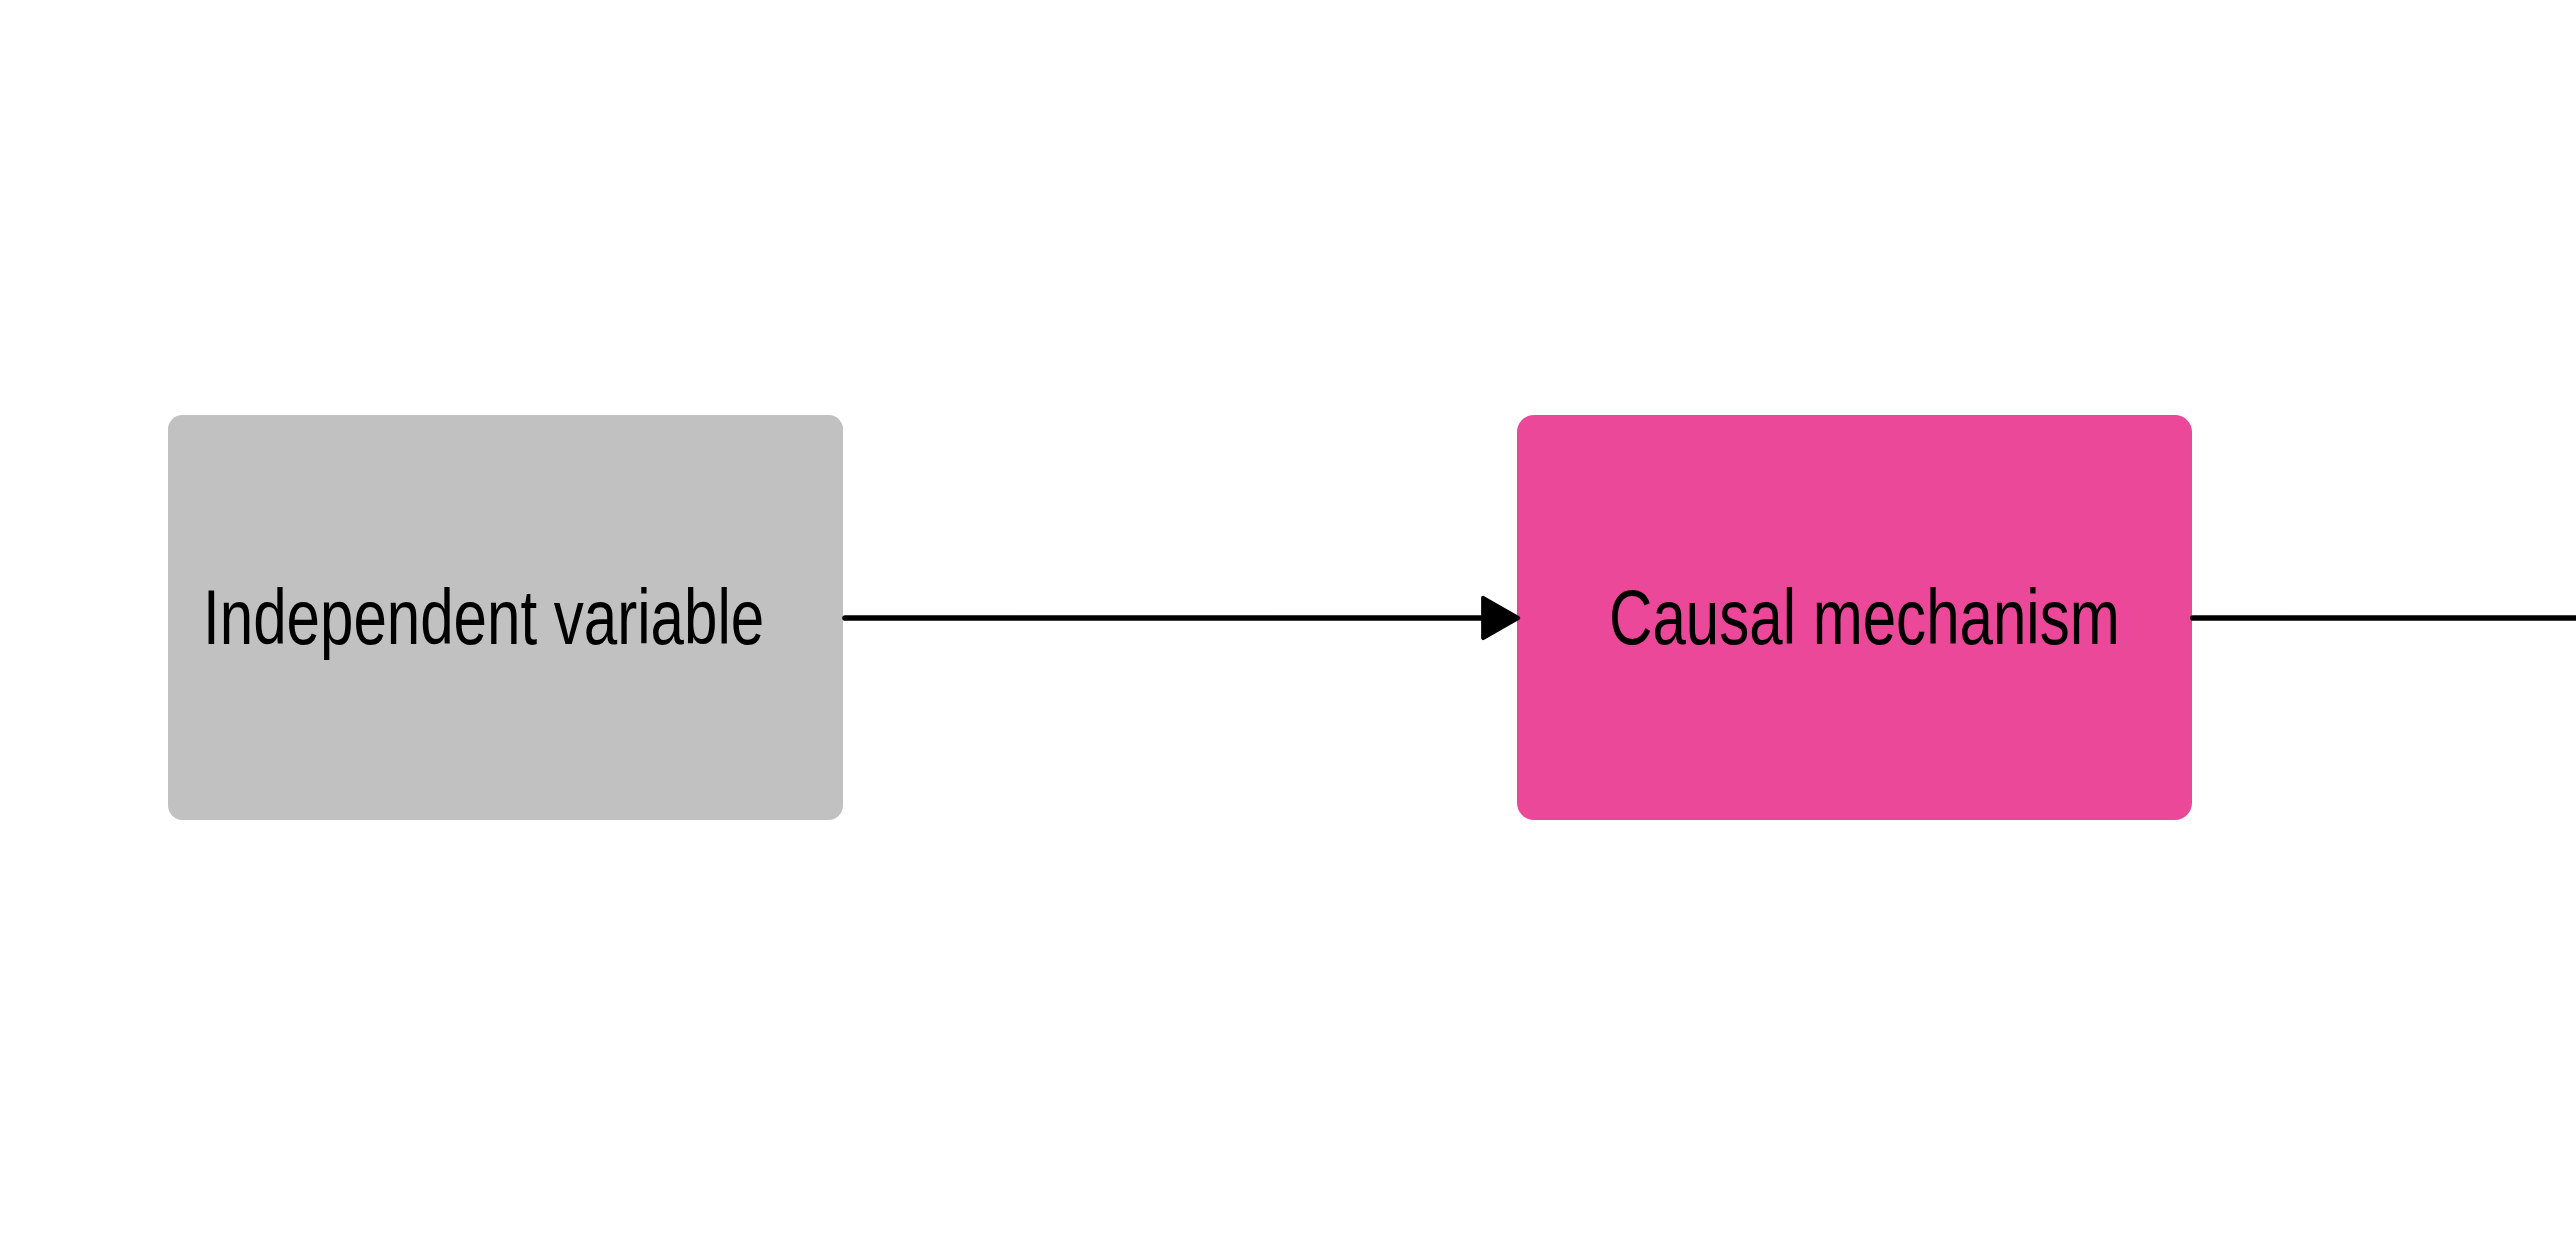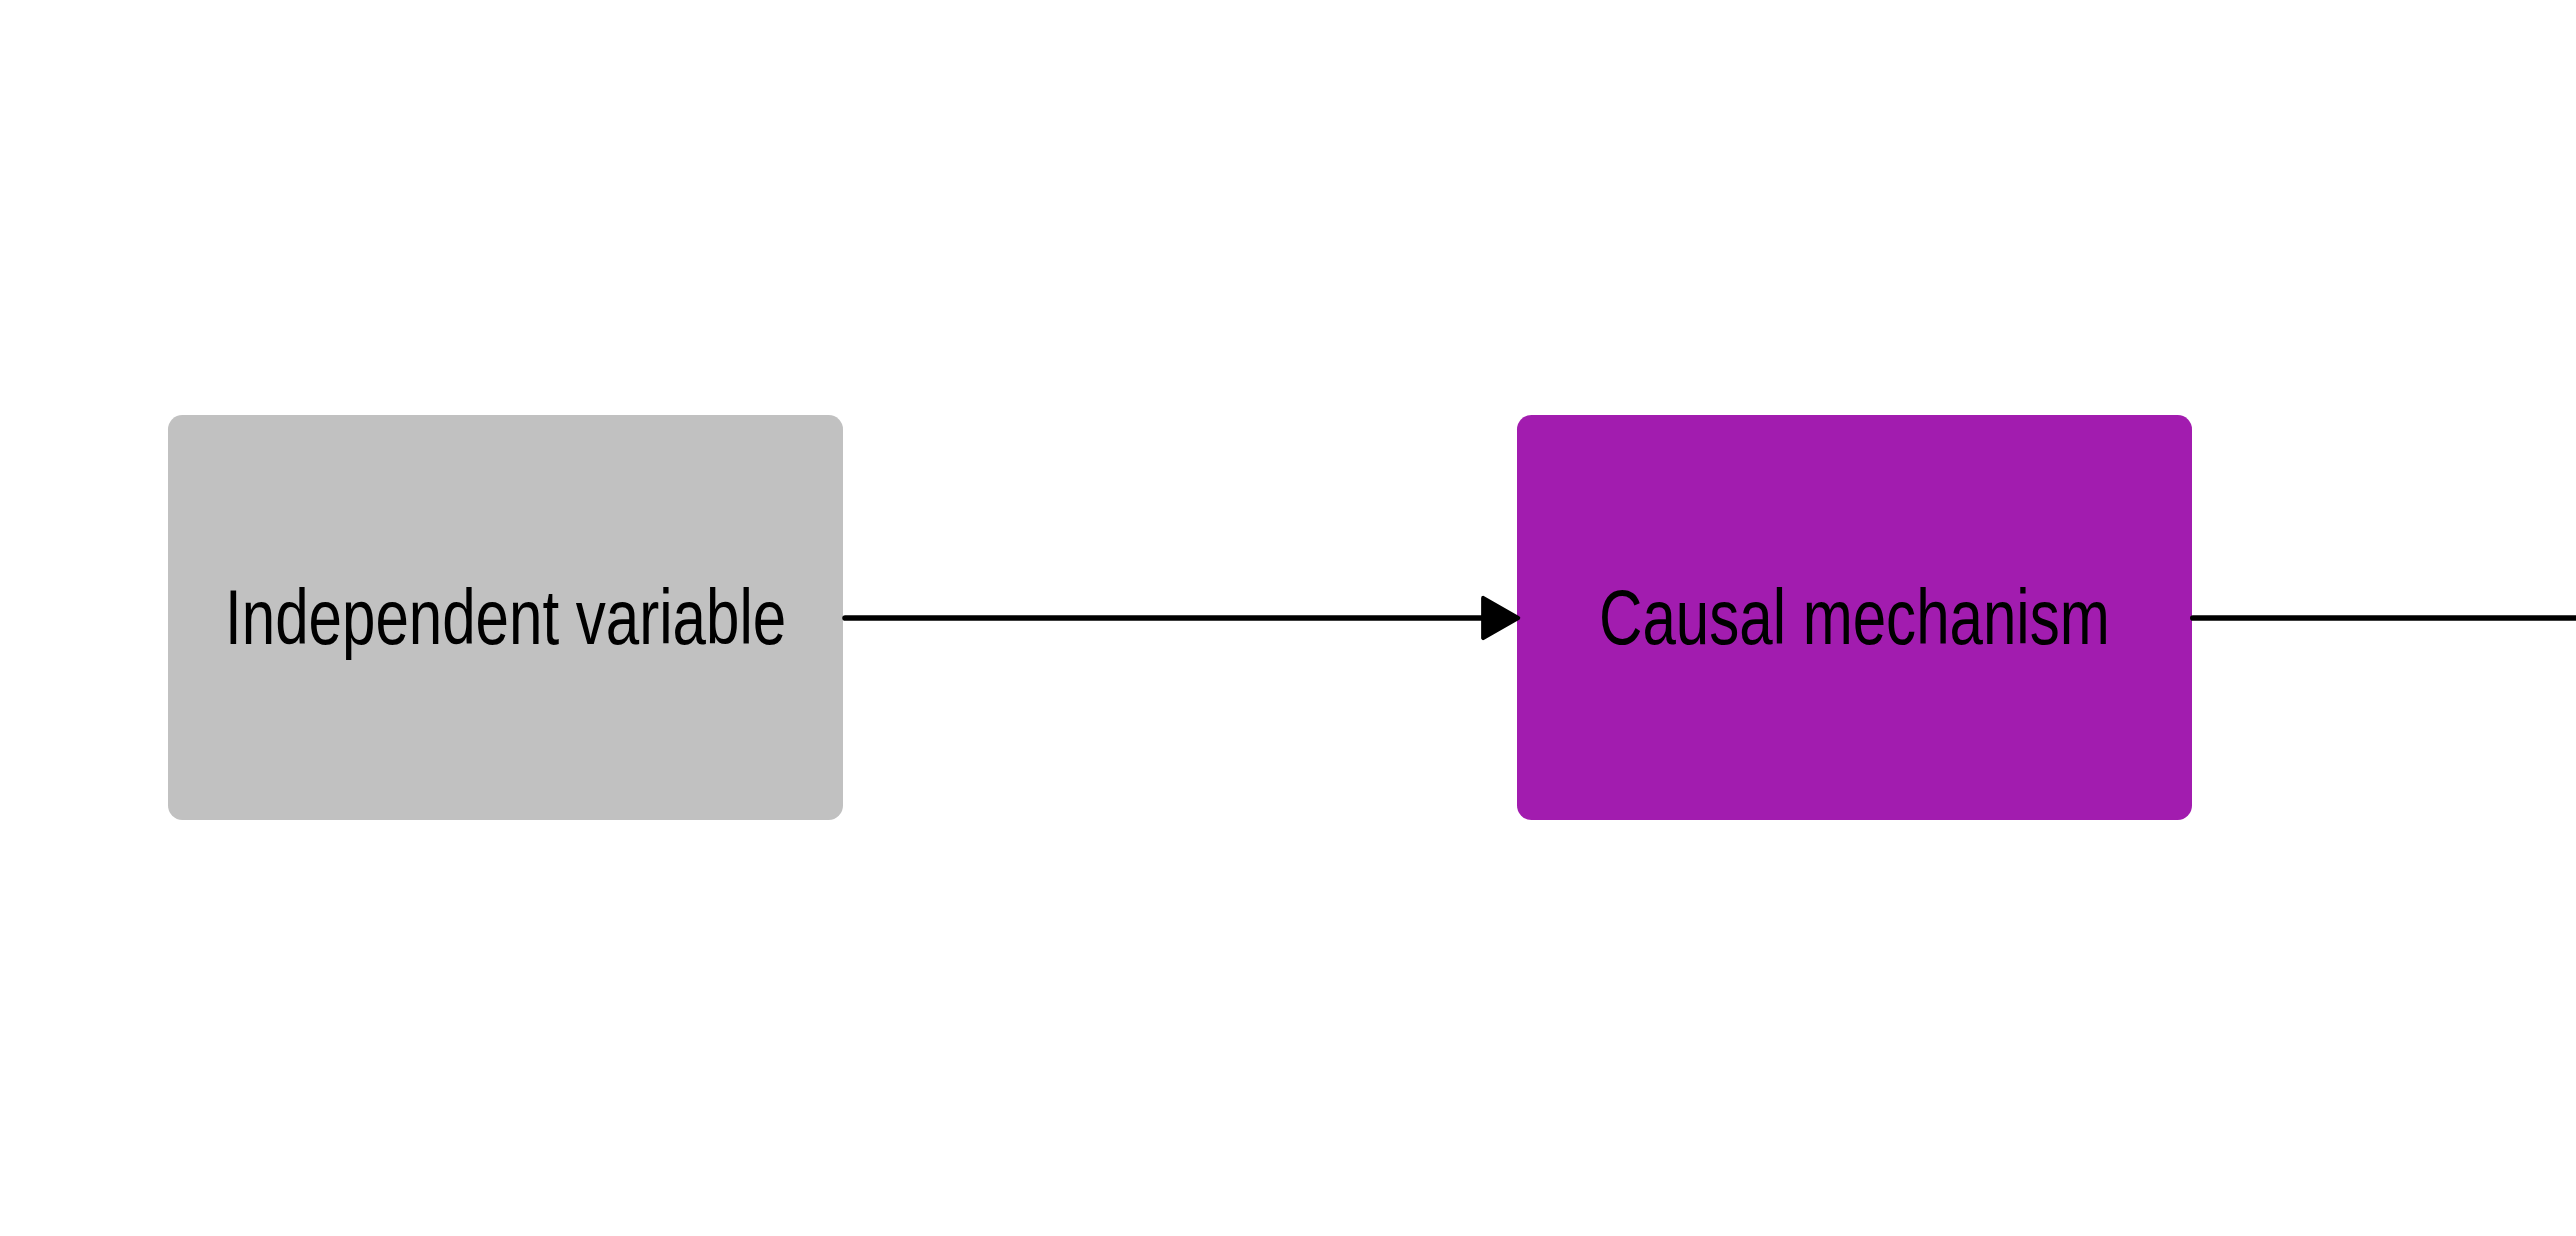--- a/index.html
+++ b/index.html
@@ -15,21 +15,21 @@
     font-family: "Liberation Sans", sans-serif;
   }
   .node {
     position: absolute;
     top: 415px;
     height: 405px;
     width: 675px;
     border-radius: 14.4px;
     display: flex;
     align-items: center;
-    justify-content: center;
+    justify-content: flex-end;
   }
   #node-1 { left: 168px; }
   #node-2 { left: 1517px; }
   .node-label {
     font-size: 77px;
     line-height: 1;
     color: #000000;
     white-space: nowrap;
     transform: scaleX(0.78);
     transform-origin: center;
@@ -45,21 +45,21 @@
 </style>
 </head>
 <body>
 
 <div id="canvas" style="background-color: rgb(255, 255, 255);">
 
   <div class="node" id="node-1" style="background-color: rgb(193, 193, 193);">
     <span class="node-label" style="color: rgb(0, 0, 0);">Independent variable</span>
   </div>
 
-  <div class="node" id="node-2" style="background-color: #a21caf;">
+  <div class="node" id="node-2" style="background-color: #ec4899; border-radius: 17px;">
     <span class="node-label" style="color: rgb(0, 0, 0);">Causal mechanism</span>
   </div>
 
   <svg id="arrow-layer" viewBox="0 0 7200 2400" style="color: rgb(0, 0, 0);">
     <g>
       <line x1="1640" y1="1200" x2="2880" y2="1200" stroke="currentColor" stroke-width="11" stroke-linecap="round"></line>
       <path d="M 2879 1161 L 2947 1200 L 2879 1239 Z" fill="currentColor" stroke="currentColor" stroke-width="8" stroke-linejoin="round"></path>
     </g>
     <g>
       <line x1="4257" y1="1200" x2="5497" y2="1200" stroke="currentColor" stroke-width="11" stroke-linecap="round"></line>

